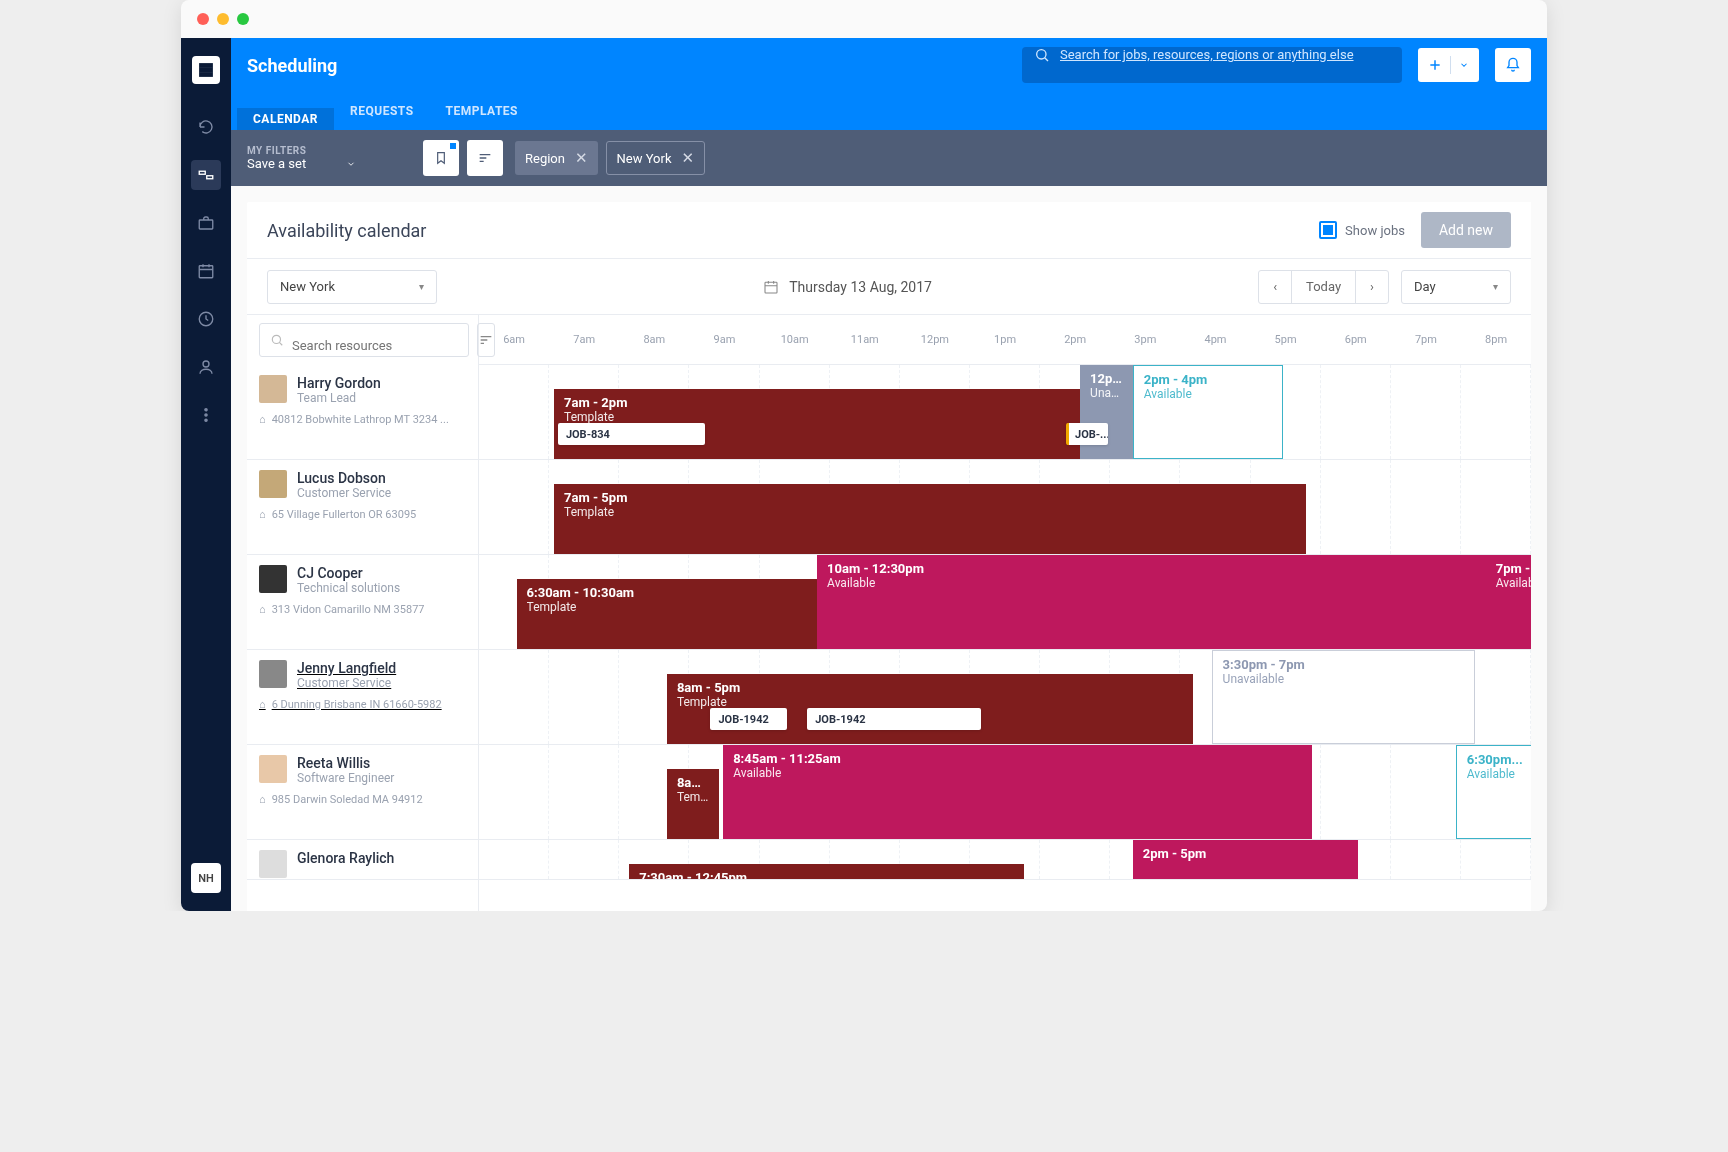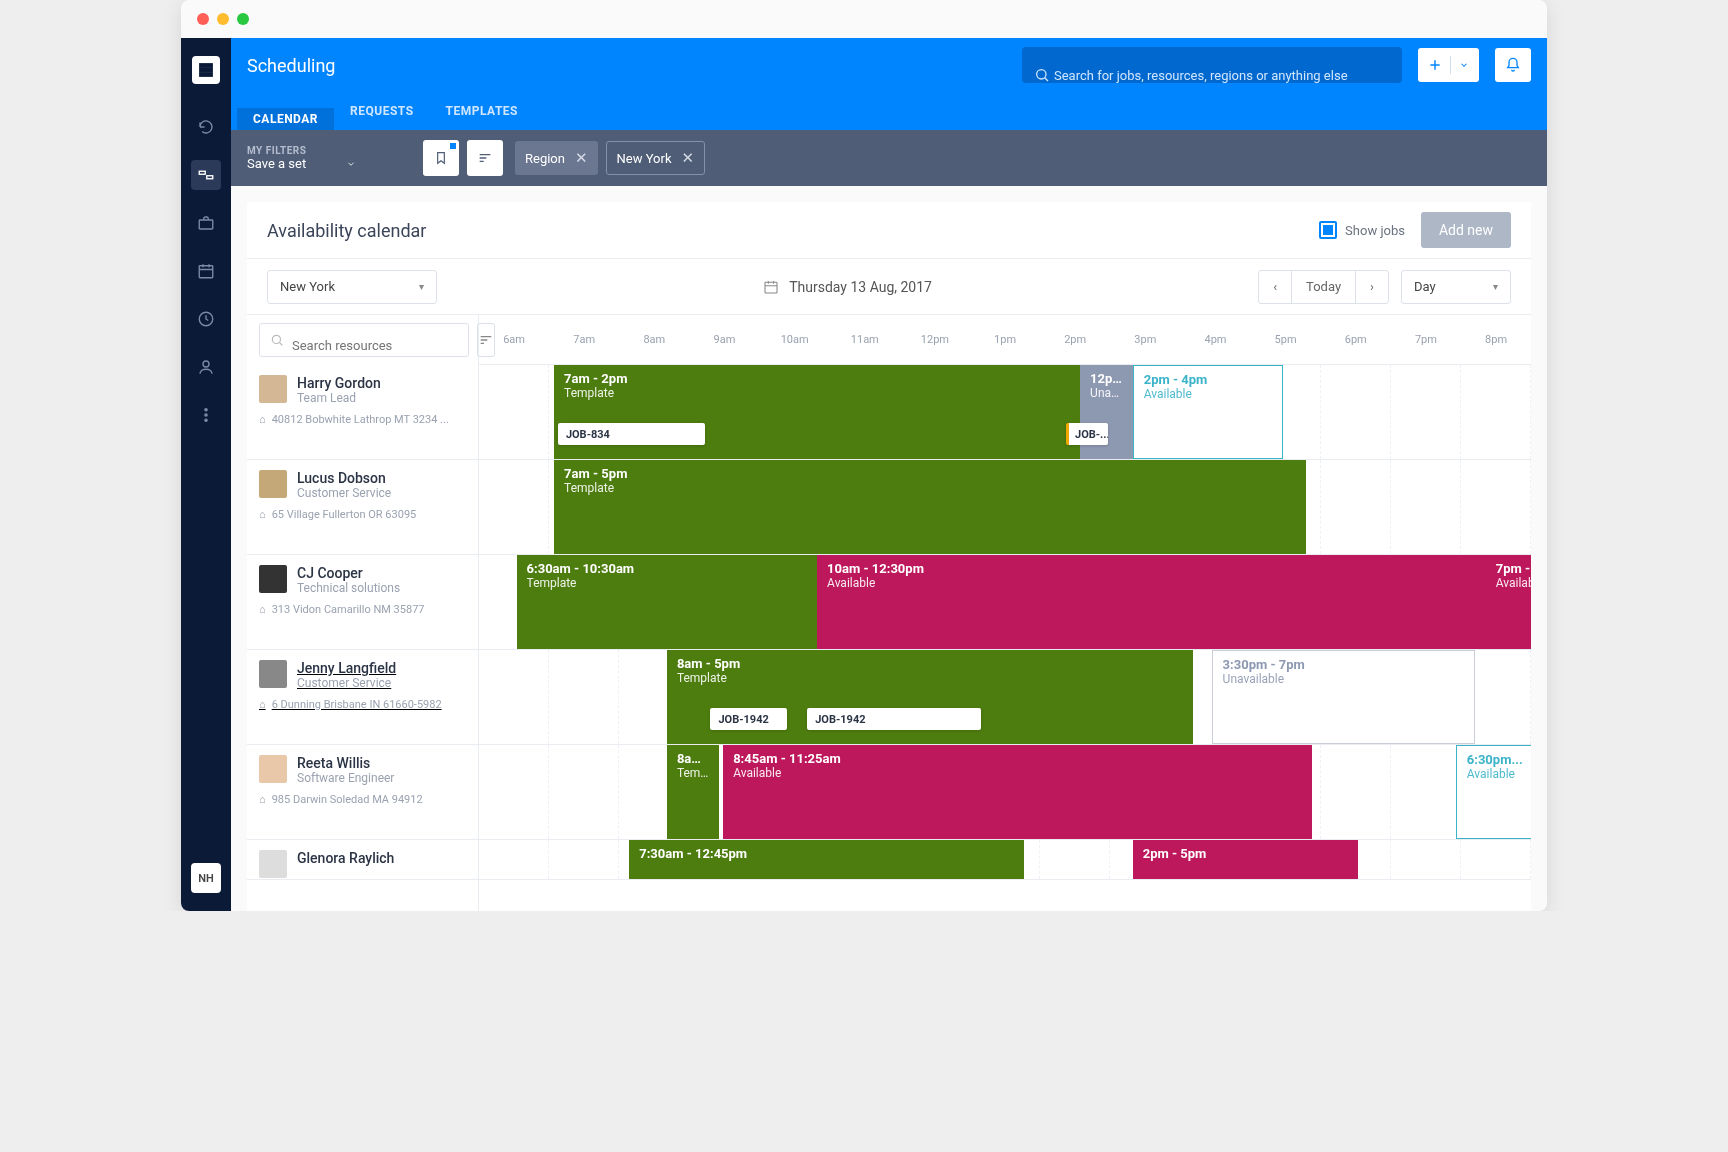--- a/index.html
+++ b/index.html
@@ -13,23 +13,23 @@
 .app { flex: 1; display: flex; overflow: hidden; }
 .iconbar { width: 50px; background: #0b1b37; display: flex; flex-direction: column; align-items: center; gap: 18px; padding-top: 18px; position: relative; }
 .iconbar .logo { width: 28px; height: 28px; background: #fff; border-radius: 4px; display: flex; align-items: center; justify-content: center; color: #0b1b37; font-weight: 900; font-size: 16px; margin-bottom: 10px;}
 .iconbar .nav-icon { width: 30px; height: 30px; display: flex; align-items: center; justify-content: center; color: #7e8aa5; cursor: pointer; border-radius:4px;}
 .iconbar .nav-icon.active { background: #2b3a59; color: #fff; }
 .iconbar svg { stroke: currentColor; fill: none; stroke-width: 1.8; }
 .iconbar .avatar-badge { position: absolute; bottom: 18px; width: 30px; height: 30px; background: #fff; border-radius: 4px; display: flex; align-items: center; justify-content: center; font-size: 11px; font-weight: 600; color: #444; }
 .main { flex: 1; display: flex; flex-direction: column; overflow: hidden; }
 .topbar { background: #0085ff; color: #fff; }
 .topbar-row1 { height: 54px; display: flex; align-items: center; padding: 0 16px; gap: 16px; }
-.topbar-title { font-size: 18px; font-weight: 400; flex-shrink: 0; }
+.topbar-title { font-size: 18px; font-weight: 700; flex-shrink: 0; }
 .topbar-spacer { flex: 1; }
-.search-box { background: rgba(0,30,80,0.28); border-radius: 4px; height: 36px; width: 380px; display: flex; align-items: flex-end; padding: 0 12px; gap: 4px; color: #cfe6ff; }
+.search-box { background: rgba(0,30,80,0.28); border-radius: 4px; height: 36px; width: 380px; display: flex; align-items: flex-start; padding: 0 12px; gap: 10px; color: #cfe6ff; text-decoration: underline; }
 .search-box input { background: transparent; border: none; outline: none; color: #fff; font-size: 13px; flex: 1; }
 .search-box input::placeholder { color: #cfe6ff; }
 .add-btn { background: #fff; color: #0085ff; height: 34px; border-radius: 3px; display: flex; align-items: center; padding: 0 10px; gap: 8px; cursor: pointer; }
 .add-btn .divider { width: 1px; height: 18px; background: #d0deef; }
 .bell-btn { background: #fff; color: #0085ff; height: 34px; width: 36px; border-radius: 3px; display: flex; align-items: center; justify-content: center; cursor: pointer; }
 .topbar-tabs { height: 38px; display: flex; align-items: stretch; padding-left: 6px; }
 .topbar-tab { padding: 0 16px; display: flex; align-items: center; font-size: 12px; font-weight: 700; letter-spacing: 0.5px; cursor: pointer; color: #cfe6ff; }
 .topbar-tab.active { background: #0071da; color: #fff; margin-top: 16px; }
 .filterbar { background: #4f5d77; height: 56px; display: flex; align-items: center; color: #fff; }
 .filterbar .filters-box { width: 180px; padding-left: 16px; }
@@ -69,21 +69,21 @@
 .rr-role { font-size: 12px; color: #9aa2b0; }
 .rr-addr { font-size: 11px; color: #9aa2b0; display: flex; gap: 6px; align-items: center; margin-top: 4px; }
 .timeline { flex: 1; display: flex; flex-direction: column; overflow: hidden; position: relative; }
 .time-header { height: 50px; display: flex; border-bottom: 1px solid #e9ecf1; }
 .time-header .tick { flex: 1; display: flex; align-items: center; justify-content: center; font-size: 11px; color: #9aa2b0; position: relative; }
 .time-rows { flex: 1; position: relative; }
 .time-row { position: relative; border-bottom: 1px solid #e9ecf1; }
 .time-row .gridlines { position: absolute; inset: 0; display: flex; pointer-events:none;}
 .time-row .gridlines .gl { flex: 1; border-right: 1px dashed #eef1f5; }
 .block { position: absolute; top: 0; bottom: 0; padding: 6px 10px; overflow: hidden; cursor: pointer; }
-.block.template { background: #4d7c0f; color: #fff; }
+.block.template { background: #7f1d1d; color: #fff; margin-top: 24px; }
 .block.available-outline { background: #fff; border: 1px solid #3bb3c8; color: #3bb3c8; }
 .block.available-fill { background: #be185d; color: #fff; }
 .block.unavailable { background: #8d98b1; color: #fff; }
 .block.unavailable-outline { background: #fff; border: 1px solid #c9ced9; color: #8d98b1; }
 .block .b-time { font-size: 13px; font-weight: 700; white-space: nowrap; overflow: hidden; text-overflow: ellipsis;}
 .block .b-sub { font-size: 12px; opacity: 0.9; white-space: nowrap; overflow: hidden; text-overflow: ellipsis;}
 .job-chip { position: absolute; height: 22px; background: #fff; border-radius: 2px; box-shadow: 0 1px 3px rgba(0,0,0,0.15); display: flex; align-items: center; padding: 0 8px; font-size: 11px; font-weight: 700; color: #2b3445; cursor: pointer; overflow: hidden; white-space: nowrap;}
 .job-chip.orange { border-left: 3px solid #f0a800; padding-left: 6px;}
 </style>
 </head>

